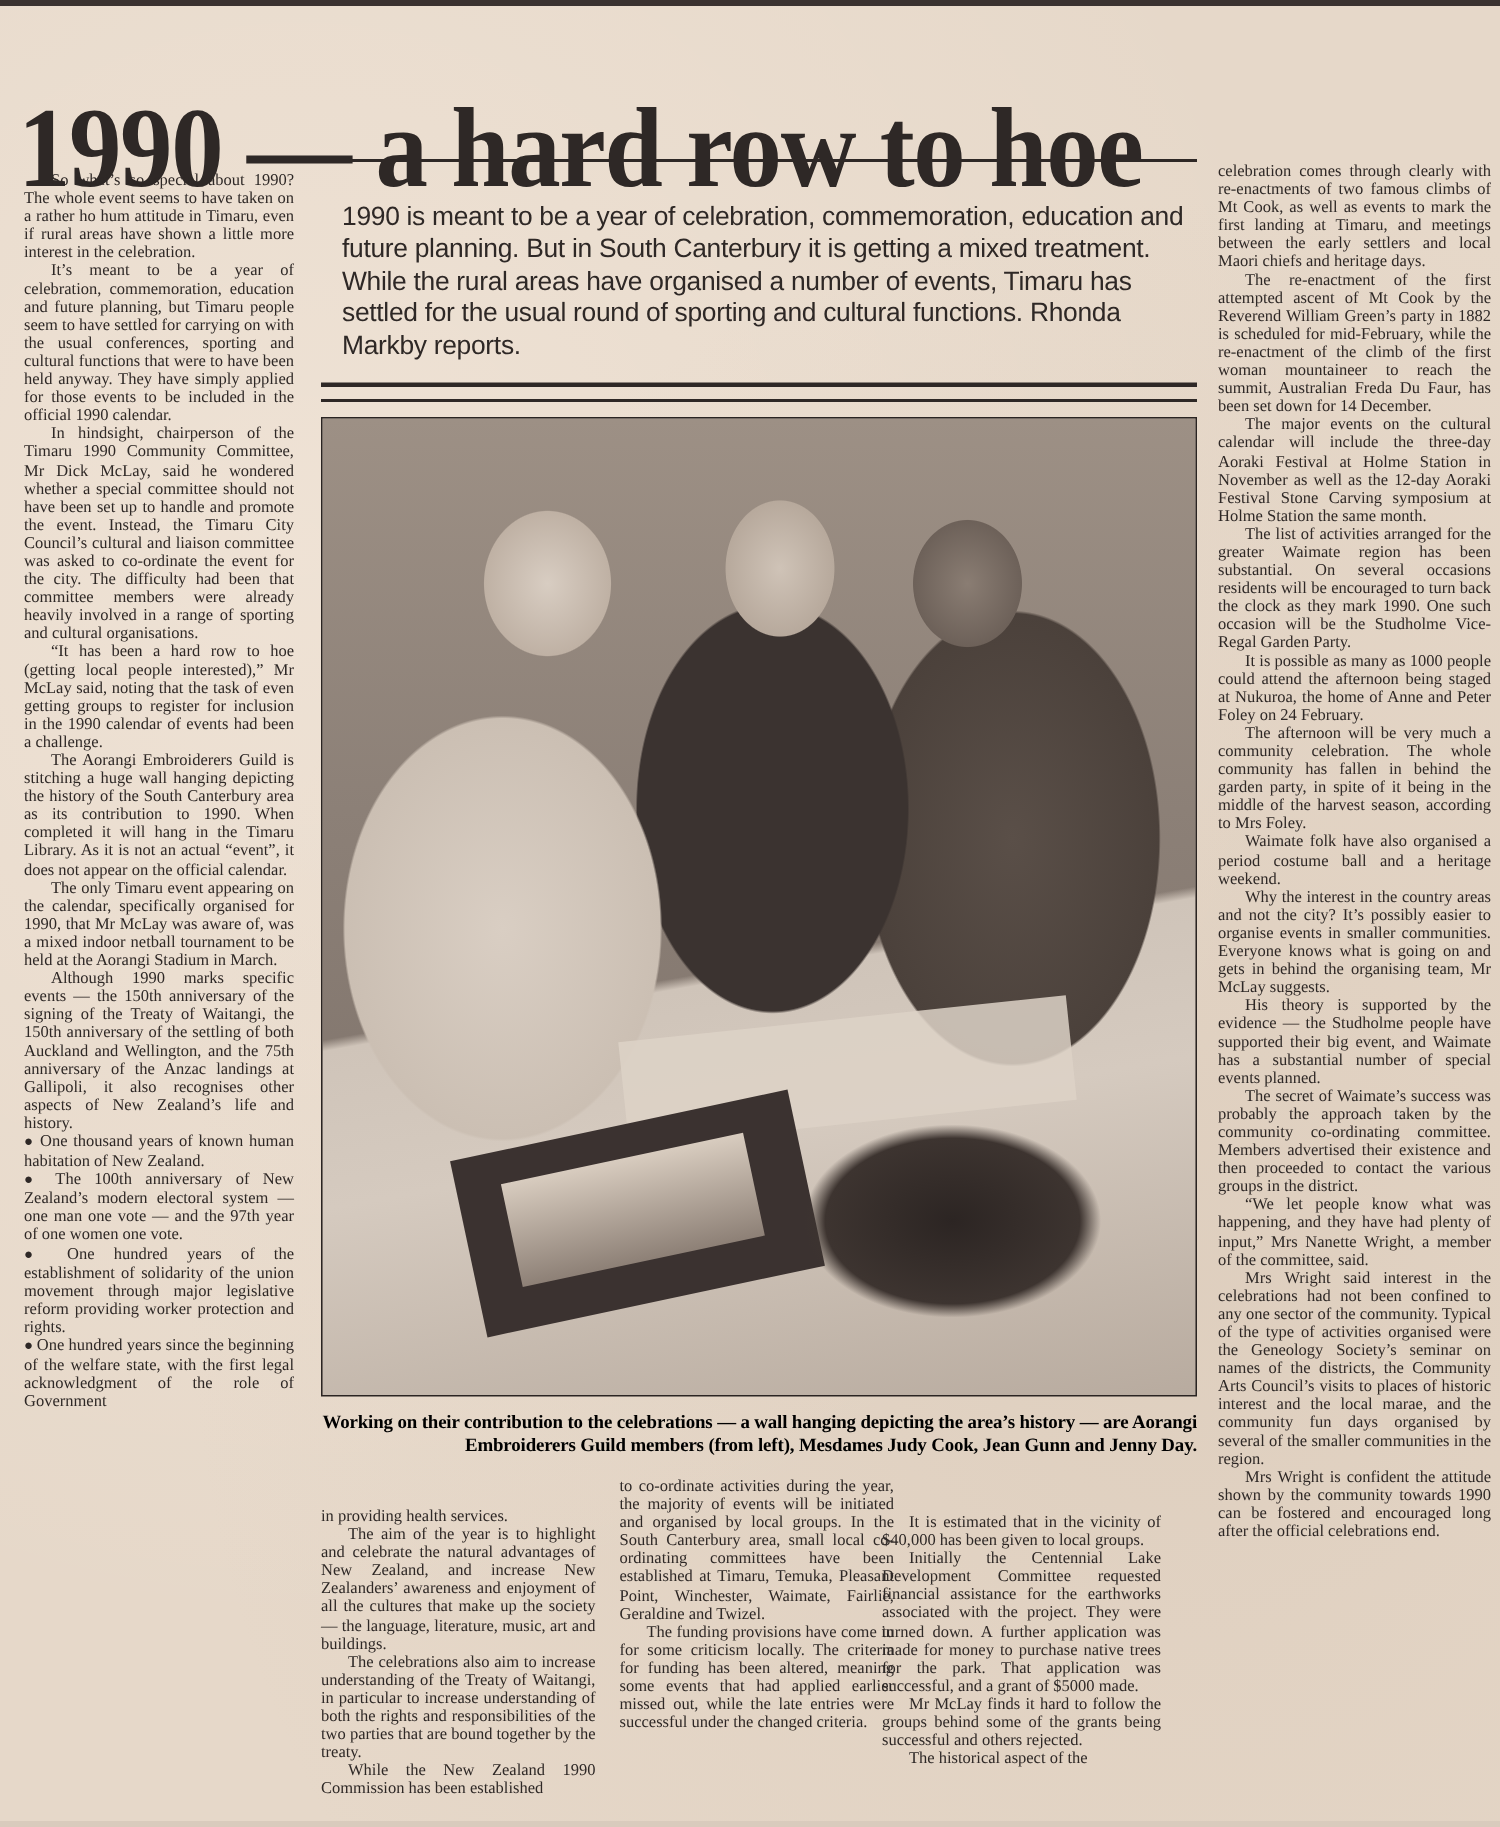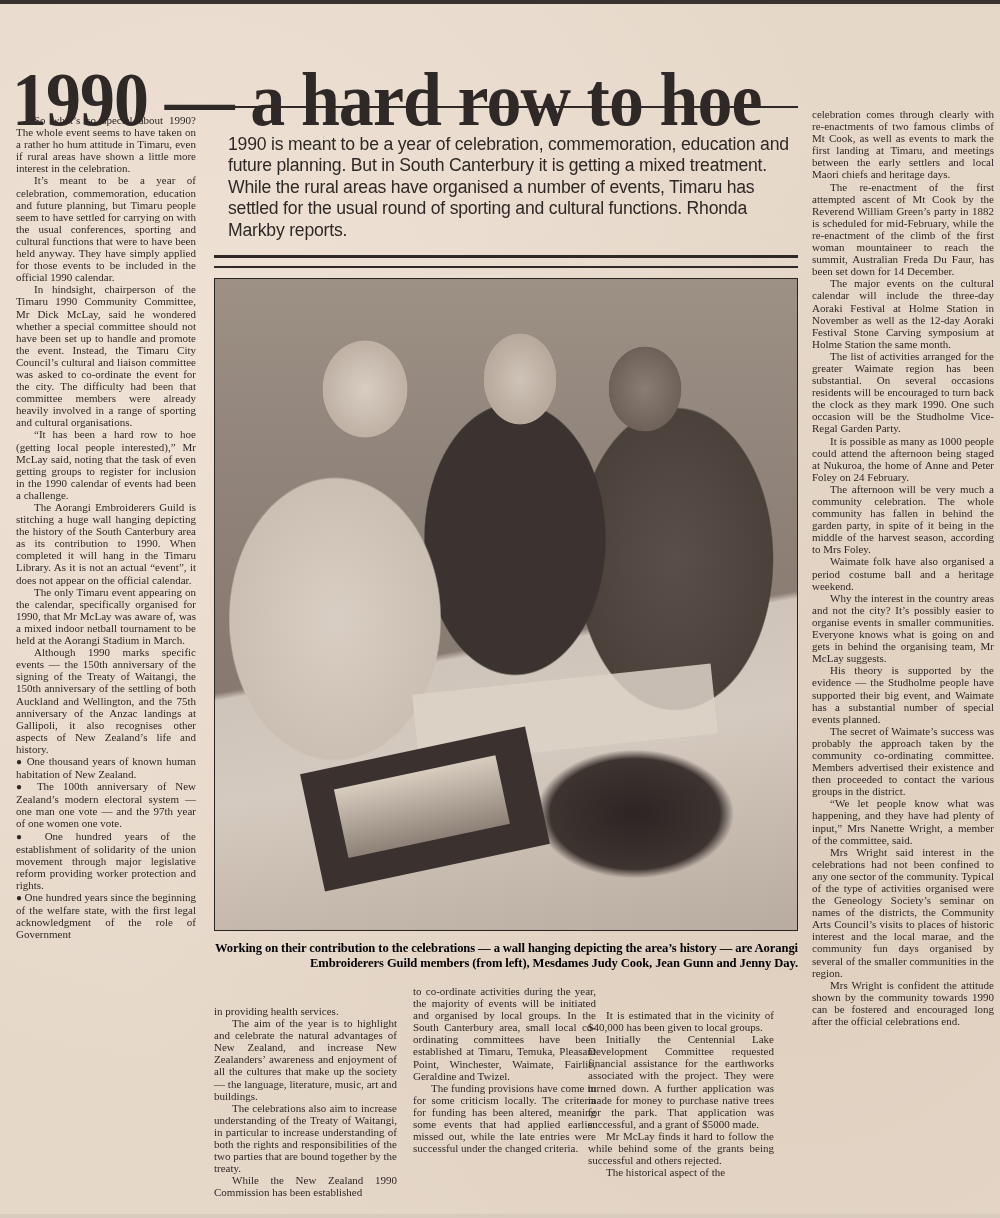--- a/index.html
+++ b/index.html
@@ -115,21 +115,21 @@
 </div>
 
 <div class="col" style="left:413px;top:985px;width:183px;">
   <p class="noindent">to co-ordinate activities during the year, the majority of events will be initiated and organised by local groups. In the South Canterbury area, small local co-ordinating committees have been established at Timaru, Temuka, Pleasant Point, Winchester, Waimate, Fairlie, Geraldine and Twizel.</p>
   <p>The funding provisions have come in for some criticism locally. The criteria for funding has been altered, meaning some events that had applied earlier missed out, while the late entries were successful under the changed criteria.</p>
 </div>
 
 <div class="col" style="left:588px;top:985px;width:186px;margin-top:24px;">
   <p>It is estimated that in the vicinity of $40,000 has been given to local groups.</p>
   <p>Initially the Centennial Lake Development Committee requested financial assistance for the earthworks associated with the project. They were turned down. A further application was made for money to purchase native trees for the park. That application was successful, and a grant of $5000 made.</p>
-  <p>Mr McLay finds it hard to follow the while behind some of the grants being successful and others rejected.</p>
+  <p>Mr McLay finds it hard to follow the groups behind some of the grants being successful and others rejected.</p>
   <p>The historical aspect of the</p>
 </div>
 
 <div class="col" style="left:812px;top:108px;width:182px;">
   <p class="noindent">celebration comes through clearly with re-enactments of two famous climbs of Mt Cook, as well as events to mark the first landing at Timaru, and meetings between the early settlers and local Maori chiefs and heritage days.</p>
   <p>The re-enactment of the first attempted ascent of Mt Cook by the Reverend William Green’s party in 1882 is scheduled for mid-February, while the re-enactment of the climb of the first woman mountaineer to reach the summit, Australian Freda Du Faur, has been set down for 14 December.</p>
   <p>The major events on the cultural calendar will include the three-day Aoraki Festival at Holme Station in November as well as the 12-day Aoraki Festival Stone Carving symposium at Holme Station the same month.</p>
   <p>The list of activities arranged for the greater Waimate region has been substantial. On several occasions residents will be encouraged to turn back the clock as they mark 1990. One such occasion will be the Studholme Vice-Regal Garden Party.</p>
   <p>It is possible as many as 1000 people could attend the afternoon being staged at Nukuroa, the home of Anne and Peter Foley on 24 February.</p>
   <p>The afternoon will be very much a community celebration. The whole community has fallen in behind the garden party, in spite of it being in the middle of the harvest season, according to Mrs Foley.</p>

